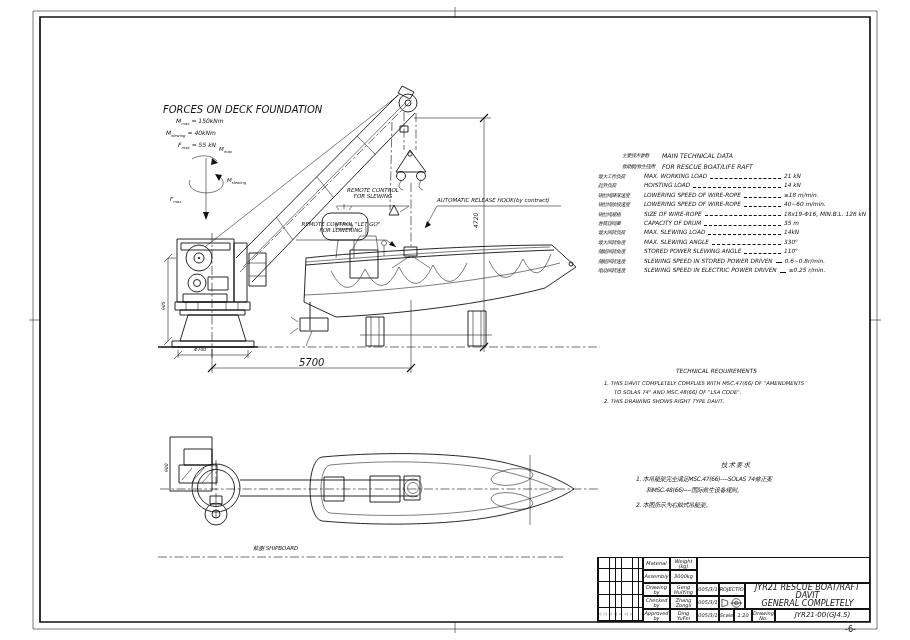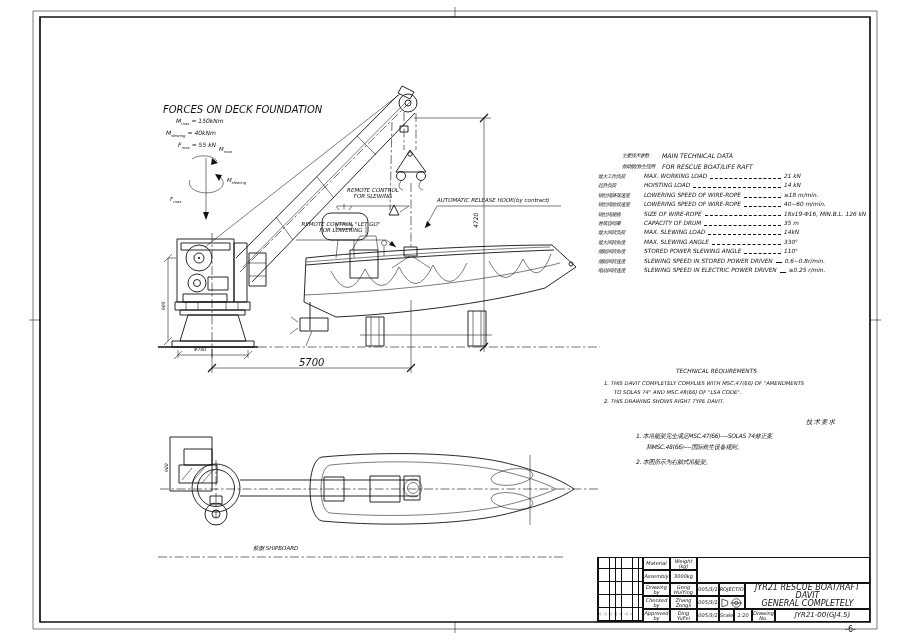--- a/index.html
+++ b/index.html
@@ -26,21 +26,21 @@
   #techdata .en{font-size:5.8px;white-space:nowrap;}
   #techdata .hen{font-size:6.2px;white-space:nowrap;}
   #techdata .lead{flex:1;border-bottom:.8px dashed #111;margin:0 3px 2.5px 3px;min-width:6px;}
   #techdata .val{width:92px;flex:none;font-size:5.8px;white-space:nowrap;overflow:visible;}
   
   #reqen{position:absolute;left:604px;top:368px;width:225px;}
   #reqen .t{font-size:5.8px;text-align:center;margin-bottom:5px;}
   #reqen .i{font-size:5.3px;line-height:9px;white-space:nowrap;}
   #reqen .ind{padding-left:10px;}
   #reqcn{position:absolute;left:636px;top:418px;width:200px;}
-  #reqcn .t{font-size:6.5px;text-align:right;margin-bottom:3px;letter-spacing:1px;}
+  #reqcn .t{font-size:6.5px;text-align:center;margin-bottom:3px;letter-spacing:1px;margin-top:43px;}
   #reqcn .i{font-size:6px;line-height:11px;white-space:nowrap;letter-spacing:-.3px;}
   #reqcn .ind{padding-left:10px;}
   
   #tblock{position:absolute;left:597px;top:557px;width:298px;height:65px;}
   .cell{position:absolute;border:.7px solid #111;box-sizing:border-box;font-size:5px;
         display:flex;align-items:center;justify-content:center;text-align:center;
         overflow:hidden;line-height:1;}
   #revgrid{position:absolute;left:0;top:0;width:46px;height:65px;border:.7px solid #111;box-sizing:border-box;
     background-image:
       repeating-linear-gradient(90deg,#111 0,#111 .6px,transparent .6px,transparent 5.75px),

